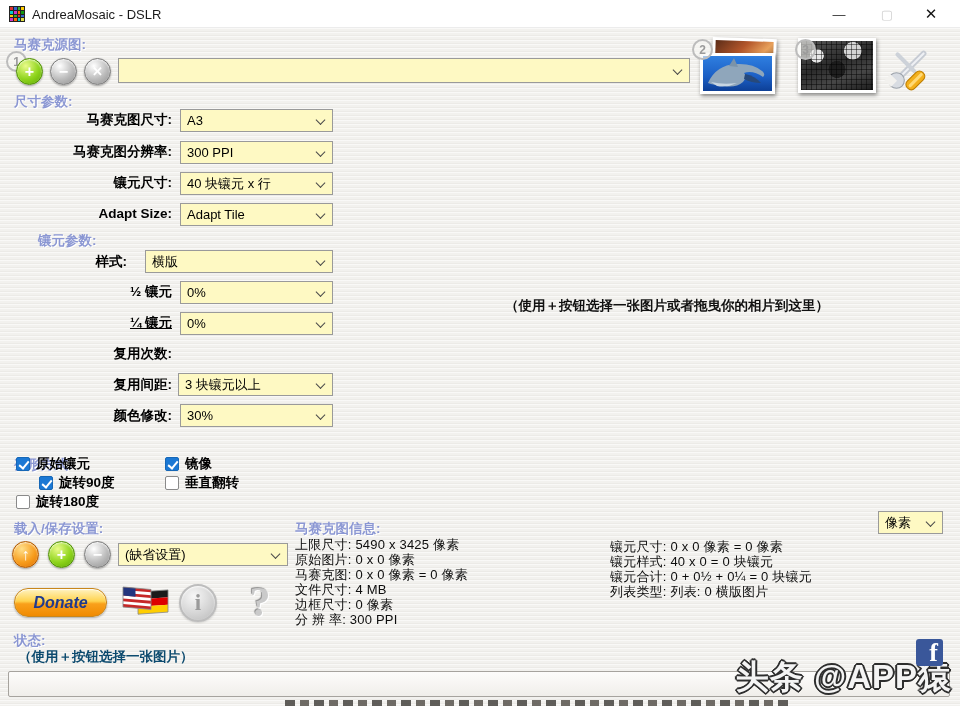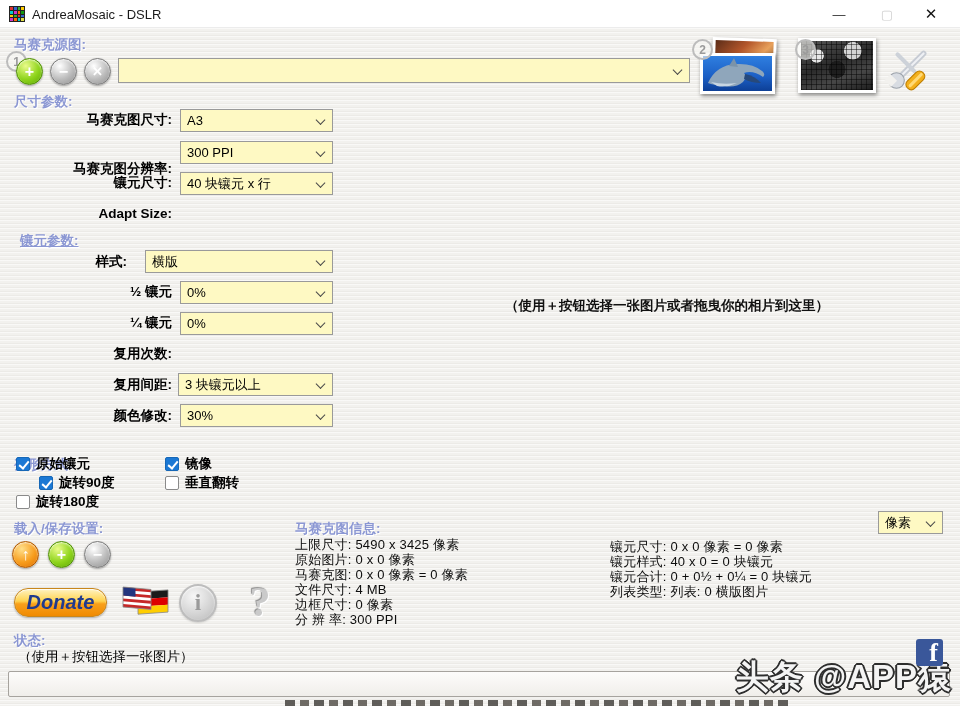--- a/index.html
+++ b/index.html
@@ -62,34 +62,34 @@
   .cb.on::after { content:""; position:absolute; left:4px; top:1px; width:4px; height:8px; border-right:2px solid #fff; border-bottom:2px solid #fff; transform:rotate(40deg); }
   .cblabel { font-size:13.5px; font-weight:bold; color:#000; white-space:nowrap; }
 
   
   .drop-hint { position:absolute; left:378px; top:269px; width:578px; text-align:center; font-size:13.5px; font-weight:bold; color:#111; white-space:nowrap;margin-top:28px; }
 
   
   .donate { position:absolute; left:14px; top:588px; width:93px; height:29px; border-radius:14px;
     background:linear-gradient(#fff3c2, #ffd34e 45%, #f9a01b 55%, #f08a00); border:1.5px solid #c8861c;
     display:flex; align-items:center; justify-content:center; box-shadow:0 1px 2px rgba(0,0,0,.3), inset 0 1px 1px rgba(255,255,255,.9); }
-  .donate span { font-size:20px; font-weight:bold; font-style:italic; color:#203a8e; }
+  .donate span { font-size:16px; font-weight:bold; font-style:italic; color:#203a8e; }
   .info-circle { position:absolute; left:179px; top:584px; width:38px; height:38px; border-radius:50%;
     background:radial-gradient(circle at 38% 30%, #f7f7f7, #d2d2d2 60%, #b9b9b9); border:2px solid #bdbdbd;
     display:flex; align-items:center; justify-content:center; box-shadow:inset 0 1px 2px rgba(255,255,255,.9), 0 1px 2px rgba(0,0,0,.15); }
   .info-circle span { font-family:"Liberation Serif", serif; font-size:23px; font-weight:bold; color:#9a9a9a; }
   .question { position:absolute; left:240px; top:579px; width:40px; height:46px; display:flex; align-items:center; justify-content:center;
     font-family:"Liberation Serif", serif; font-size:42px; font-weight:bold; color:#cacaca;
     text-shadow:1px 1px 0 #fff, -1px -1px 1px #8f8f8f; }
 
   
   .info-line { position:absolute; font-size:13px; color:#0d0d0d; white-space:nowrap; line-height:14.6px; letter-spacing:.2px; }
 
   
-  .status-msg { position:absolute; left:18px; top:648px; font-size:13.5px; font-weight:normal; color:#000000; white-space:nowrap; }
+  .status-msg { position:absolute; left:18px; top:648px; font-size:13.5px; font-weight:bold; color:#0c4a6e; white-space:nowrap; }
   .progress { position:absolute; left:8px; top:671px; width:942px; height:26px; border:1px solid #a6a39e; border-radius:2px;
     background:linear-gradient(#fdfcfb, #f0eeea); }
 
   
   .watermark { position:absolute; left:500px; top:655px; width:452px; text-align:right; font-size:33px; font-weight:bold;
     color:rgba(255,255,255,.95); letter-spacing:1px; z-index:15;
     text-shadow:2px 0 0 #2e2e2e, -2px 0 0 #2e2e2e, 0 2px 0 #2e2e2e, 0 -2px 0 #2e2e2e, 1px 1px 0 #2e2e2e, -1px -1px 0 #2e2e2e, 1px -1px 0 #2e2e2e, -1px 1px 0 #2e2e2e; }
   .fb { position:absolute; left:916px; top:639px; width:27px; height:27px; background:#3a579a; border-radius:3px; overflow:hidden; z-index:16; }
   .fb span { position:absolute; right:5px; top:-1px; font-family:"Liberation Serif", serif; font-size:26px; font-weight:bold; color:#fff; }
 
@@ -182,49 +182,53 @@
   </svg>
 
   <div class="sec-hdr" style="left:14px; top:93px;">尺寸参数:</div>
 
   <div class="lbl" style="left:0; top:110px; width:172px;">马赛克图尺寸:</div>
   <div class="combo" style="left:180px; top:109px; width:153px;">
     <span class="combo-val">A3</span>
       <span class="chev"></span>
   </div>
 
-  <div class="lbl" style="left:0; top:142px; width:172px;margin-top:17px;">马赛克图分辨率:</div>
+  <div class="lbl" style="left:0; top:142px; width:172px;">马赛克图分辨率:</div>
   <div class="combo" style="left:180px; top:141px; width:153px;">
     <span class="combo-val">300 PPI</span>
       <span class="chev"></span>
   </div>
 
   <div class="lbl" style="left:0; top:173px; width:172px;">镶元尺寸:</div>
   <div class="combo" style="left:180px; top:172px; width:153px;">
     <span class="combo-val">40 块镶元 x 行</span>
       <span class="chev"></span>
   </div>
 
   <div class="lbl" style="left:0; top:204px; width:172px;">Adapt Size:</div>
-
-  <div class="sec-hdr" style="left:20px; top:232px;text-decoration:underline;">镶元参数:</div>
+  <div class="combo" style="left:180px; top:203px; width:153px;">
+    <span class="combo-val">Adapt Tile</span>
+      <span class="chev"></span>
+  </div>
+
+  <div class="sec-hdr" style="left:38px; top:232px;">镶元参数:</div>
 
   <div class="lbl" style="left:0; top:252px; width:127px;">样式:</div>
   <div class="combo" style="left:145px; top:250px; width:188px;">
     <span class="combo-val">横版</span>
       <span class="chev"></span>
   </div>
 
   <div class="lbl" style="left:0; top:282px; width:172px;">½ 镶元</div>
   <div class="combo" style="left:180px; top:281px; width:153px;">
     <span class="combo-val">0%</span>
       <span class="chev"></span>
   </div>
 
-  <div class="lbl" style="left:0; top:313px; width:172px;">¼ 镶元</div>
+  <div class="lbl" style="left:0; top:313px; width:172px;text-decoration:underline;">¼ 镶元</div>
   <div class="combo" style="left:180px; top:312px; width:153px;">
     <span class="combo-val">0%</span>
       <span class="chev"></span>
   </div>
 
   <div class="lbl" style="left:0; top:344px; width:172px;">复用次数:</div>
 
   <div class="lbl" style="left:0; top:375px; width:172px;">复用间距:</div>
   <div class="combo" style="left:178px; top:373px; width:155px;">
     <span class="combo-val">3 块镶元以上</span>
@@ -258,20 +262,24 @@
   </div>
   <div class="cbrow" style="left:16px; top:493px;">
     <span class="cb"></span>
     <span class="cblabel">旋转180度</span>
   </div>
 
   <div class="sec-hdr" style="left:14px; top:520px;">载入/保存设置:</div>
   <div class="rbtn orange" style="left:12px; top:541px;">↑</div>
   <div class="rbtn green" style="left:48px; top:541px;">+</div>
   <div class="rbtn gray" style="left:84px; top:541px;">−</div>
+  <div class="combo" style="left:118px; top:543px; width:170px;">
+    <span class="combo-val">(缺省设置)</span>
+      <span class="chev"></span>
+  </div>
 
   <div class="donate">
     <span>Donate</span>
   </div>
   <svg class="abs" style="left:122px; top:584px;" width="48" height="38" viewBox="0 0 48 38">
     <g transform="translate(16,8) skewY(-4)">
       <rect x="0" y="0" width="30" height="7.4" fill="#1a1a1a"></rect>
       <rect x="0" y="7.4" width="30" height="7.4" fill="#d00"></rect>
       <rect x="0" y="14.8" width="30" height="7.4" fill="#ffce00"></rect>
       <rect x="0" y="0" width="30" height="22.2" fill="none" stroke="#888" stroke-width="0.8"></rect>

